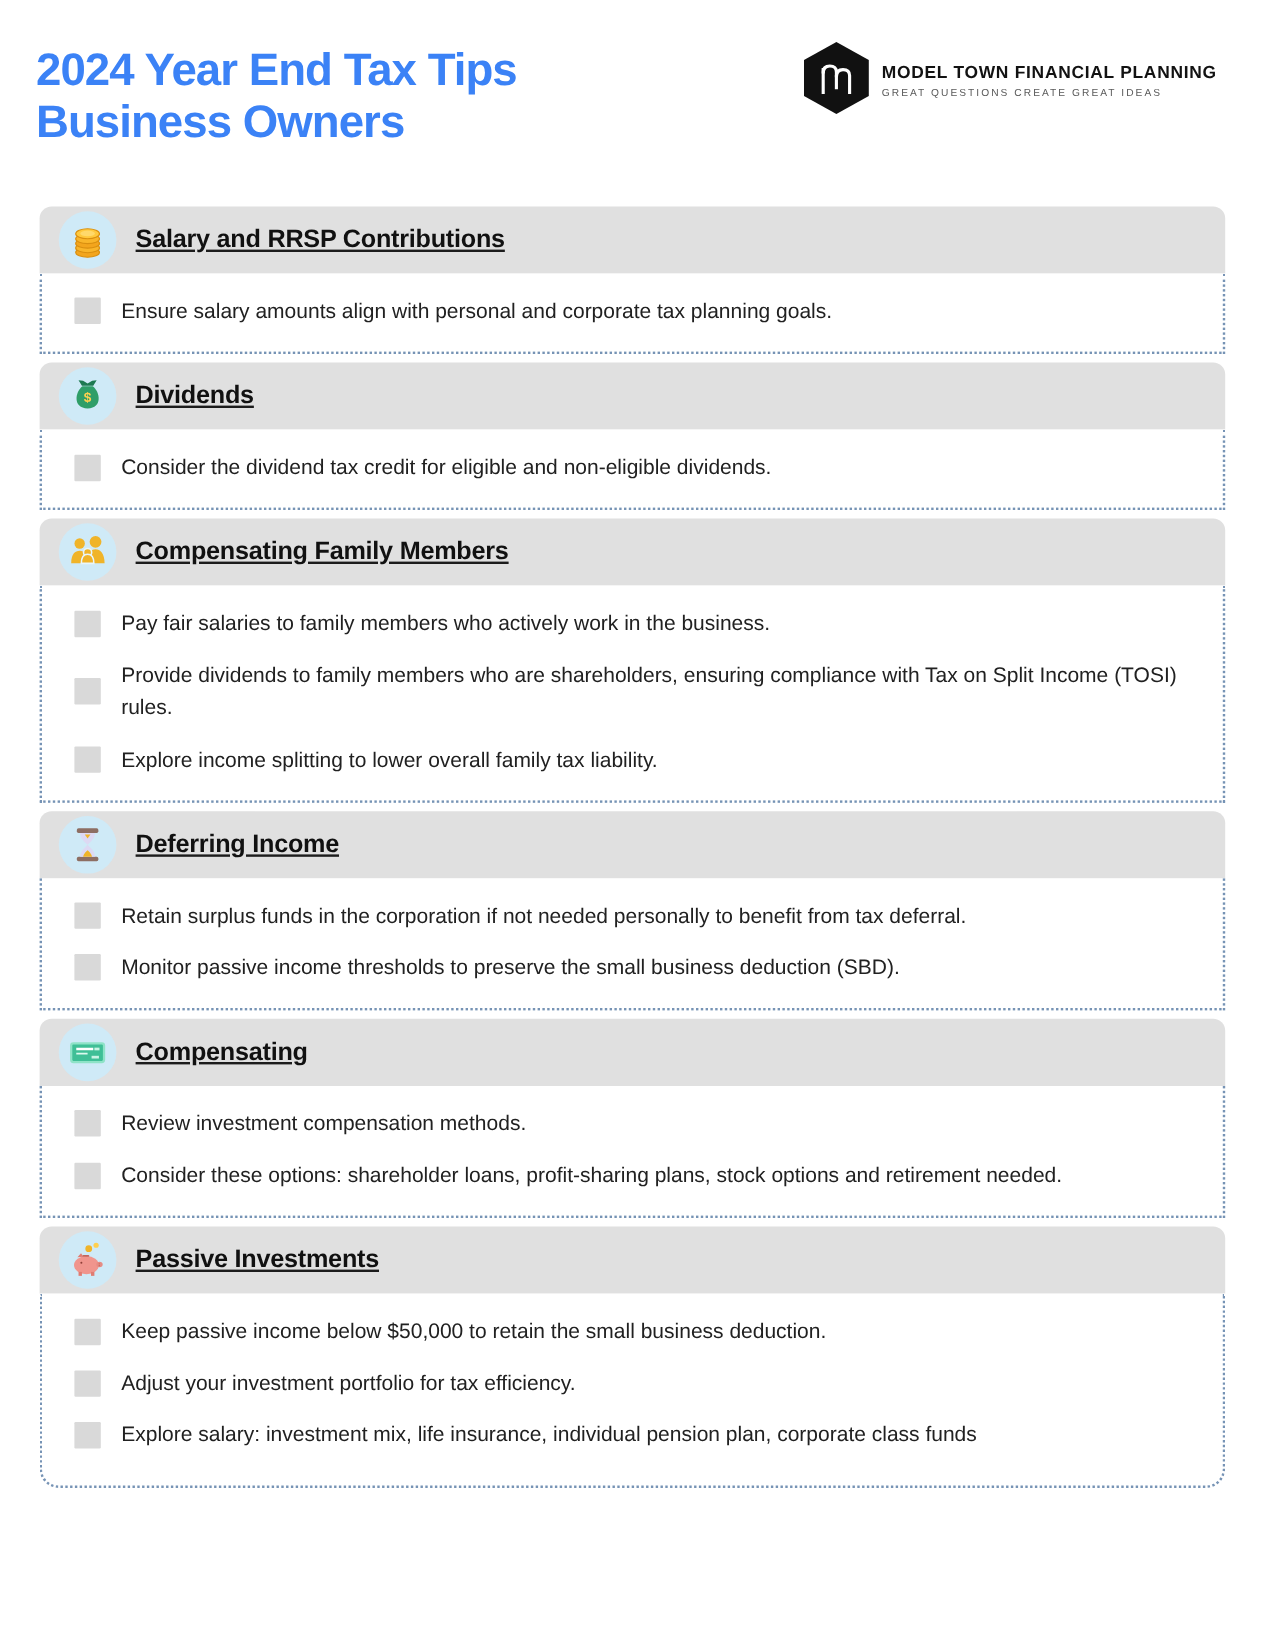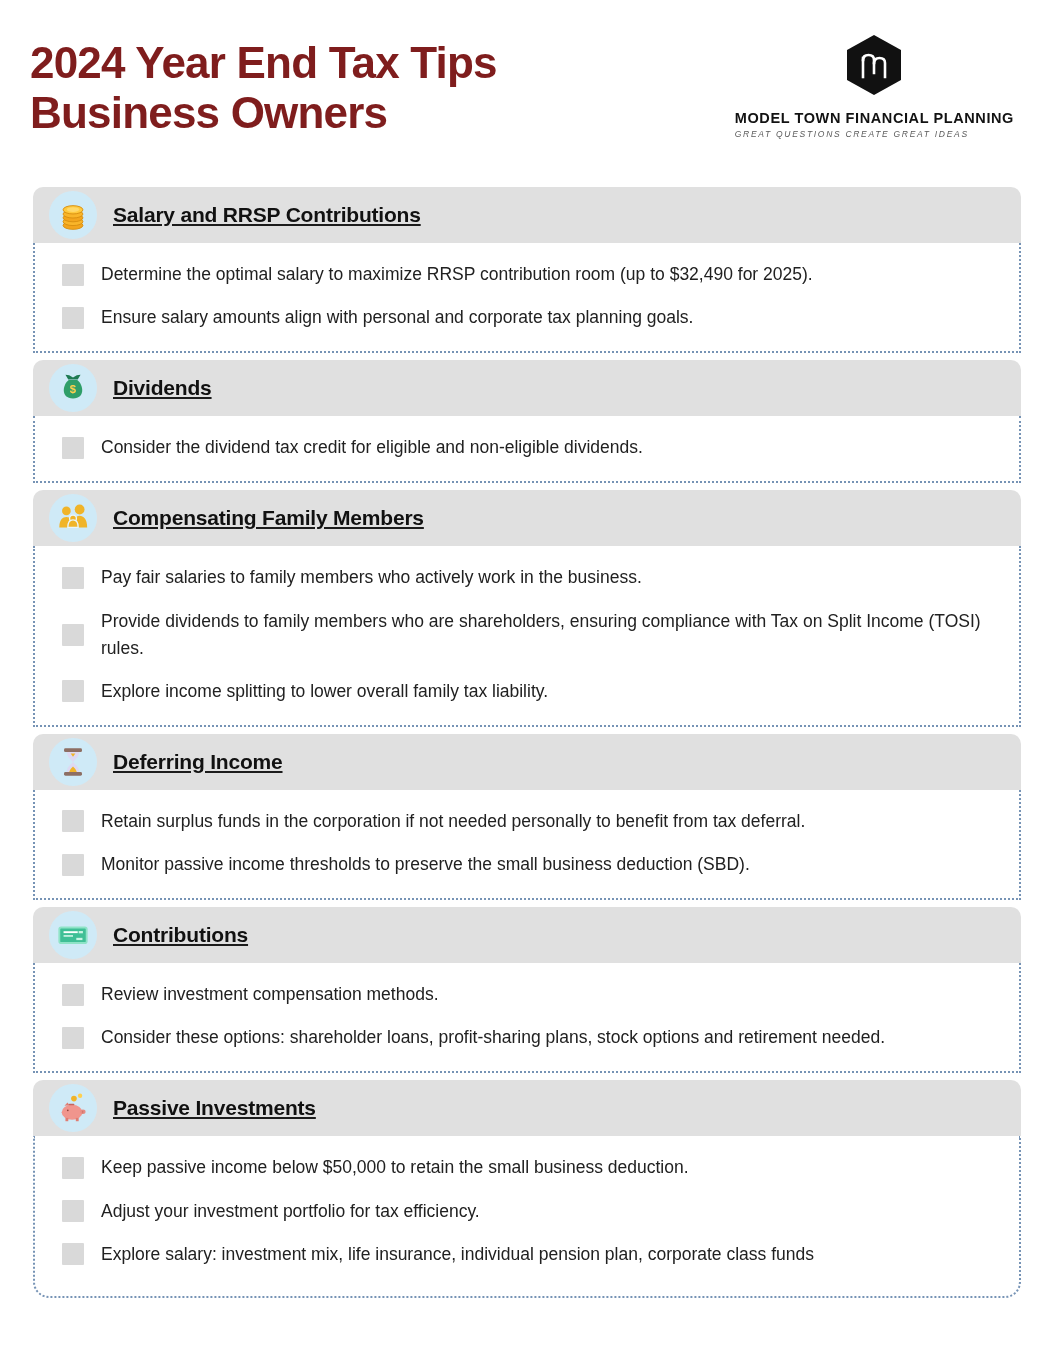--- a/index.html
+++ b/index.html
@@ -4,28 +4,28 @@
 <style>
   html,body{margin:0;padding:0;background:#ffffff;}
   body{
     width:1054px;min-height:1364px;
     font-family:"Liberation Sans","DejaVu Sans",sans-serif;
     color:#1c1c1c;position:relative;
   }
   
   .page-header{display:flex;justify-content:space-between;align-items:flex-start;
     padding:38px 40px 0 30px;}
-  .page-title{font-size:44px;line-height:1.13;font-weight:bold;letter-spacing:-0.8px;
-    color:#7f1d1d;margin:0;white-space:pre-line;}
-  .logo{display:flex;align-items:center;gap:10px;margin-top:-4px;flex-direction:column;}
+  .page-title{font-size:38px;line-height:1.13;font-weight:bold;letter-spacing:-0.8px;
+    color:#3b82f6;margin:0;white-space:pre-line;}
+  .logo{display:flex;align-items:center;gap:10px;margin-top:-4px;}
   .logo-mark{width:56px;height:62px;flex:0 0 auto;}
   .logo-text{display:flex;flex-direction:column;gap:3px;}
   .logo-brand{font-size:14.5px;font-weight:bold;letter-spacing:0.6px;color:#121212;
     font-stretch:condensed;}
-  .logo-tagline{font-size:8.5px;letter-spacing:1.7px;color:#5a5a5a;font-style:italic;}
+  .logo-tagline{font-size:8.5px;letter-spacing:1.7px;color:#5a5a5a;}
   
   .checklist{margin:48px 33px 0 33px;}
   .section-bar{
     background:#e0e0e0;border-radius:10px 10px 0 0;
     height:56px;display:flex;align-items:center;gap:16px;
     padding:0 16px;margin-top:7px;text-decoration:underline;
   }
   .section:first-child .section-bar{margin-top:0;}
   .icon-circle{width:48px;height:48px;border-radius:50%;background:#cfeaf7;
     display:flex;align-items:center;justify-content:center;flex:0 0 auto;}
@@ -79,24 +79,20 @@
             <ellipse cx="18" cy="17" rx="10.5" ry="4.2" fill="#f9b52a"></ellipse>
             <ellipse cx="18" cy="12.5" rx="10.5" ry="4.4" fill="#ffc93d"></ellipse>
             <ellipse cx="18" cy="12.2" rx="6.5" ry="2.5" fill="#ffd96b" stroke="none"></ellipse>
           </g>
         </svg>
 
       </span>
       <span class="section-title">Salary and RRSP Contributions</span>
     </div>
     <div class="section-content section-items">
-  <div class="check-item">
-    <span class="checkbox"></span>
-    <span class="item-text">Determine the optimal salary to maximize RRSP contribution room (up to $32,490 for 2025).</span>
-  </div>
 
   <div class="check-item">
     <span class="checkbox"></span>
     <span class="item-text">Ensure salary amounts align with personal and corporate tax planning goals.</span>
   </div>
 </div>
   </div>
 
   <div class="section">
     <div class="section-bar">
@@ -188,21 +184,21 @@
 
         <svg class="icon-variant" viewBox="0 0 36 36" style="display: block;">
           <rect x="3.5" y="10" width="29" height="16.5" rx="2" fill="#3fbf96" stroke="#8fe3c7" stroke-width="2"></rect>
           <line x1="8" y1="15" x2="23" y2="15" stroke="#ffffff" stroke-width="2"></line>
           <line x1="8" y1="19" x2="18" y2="19" stroke="#dcf9ee" stroke-width="1.6"></line>
           <rect x="24" y="13.8" width="4.5" height="2.4" fill="#c9f4e4"></rect>
           <rect x="21.5" y="21" width="6.5" height="2.4" fill="#c9f4e4"></rect>
         </svg>
 
       </span>
-      <span class="section-title">Contributions</span>
+      <span class="section-title">Compensating</span>
     </div>
     <div class="section-content section-items">
   <div class="check-item">
     <span class="checkbox"></span>
     <span class="item-text">Review investment compensation methods.</span>
   </div>
 
   <div class="check-item">
     <span class="checkbox"></span>
     <span class="item-text">Consider these options: shareholder loans, profit-sharing plans, stock options and retirement needed.</span>

